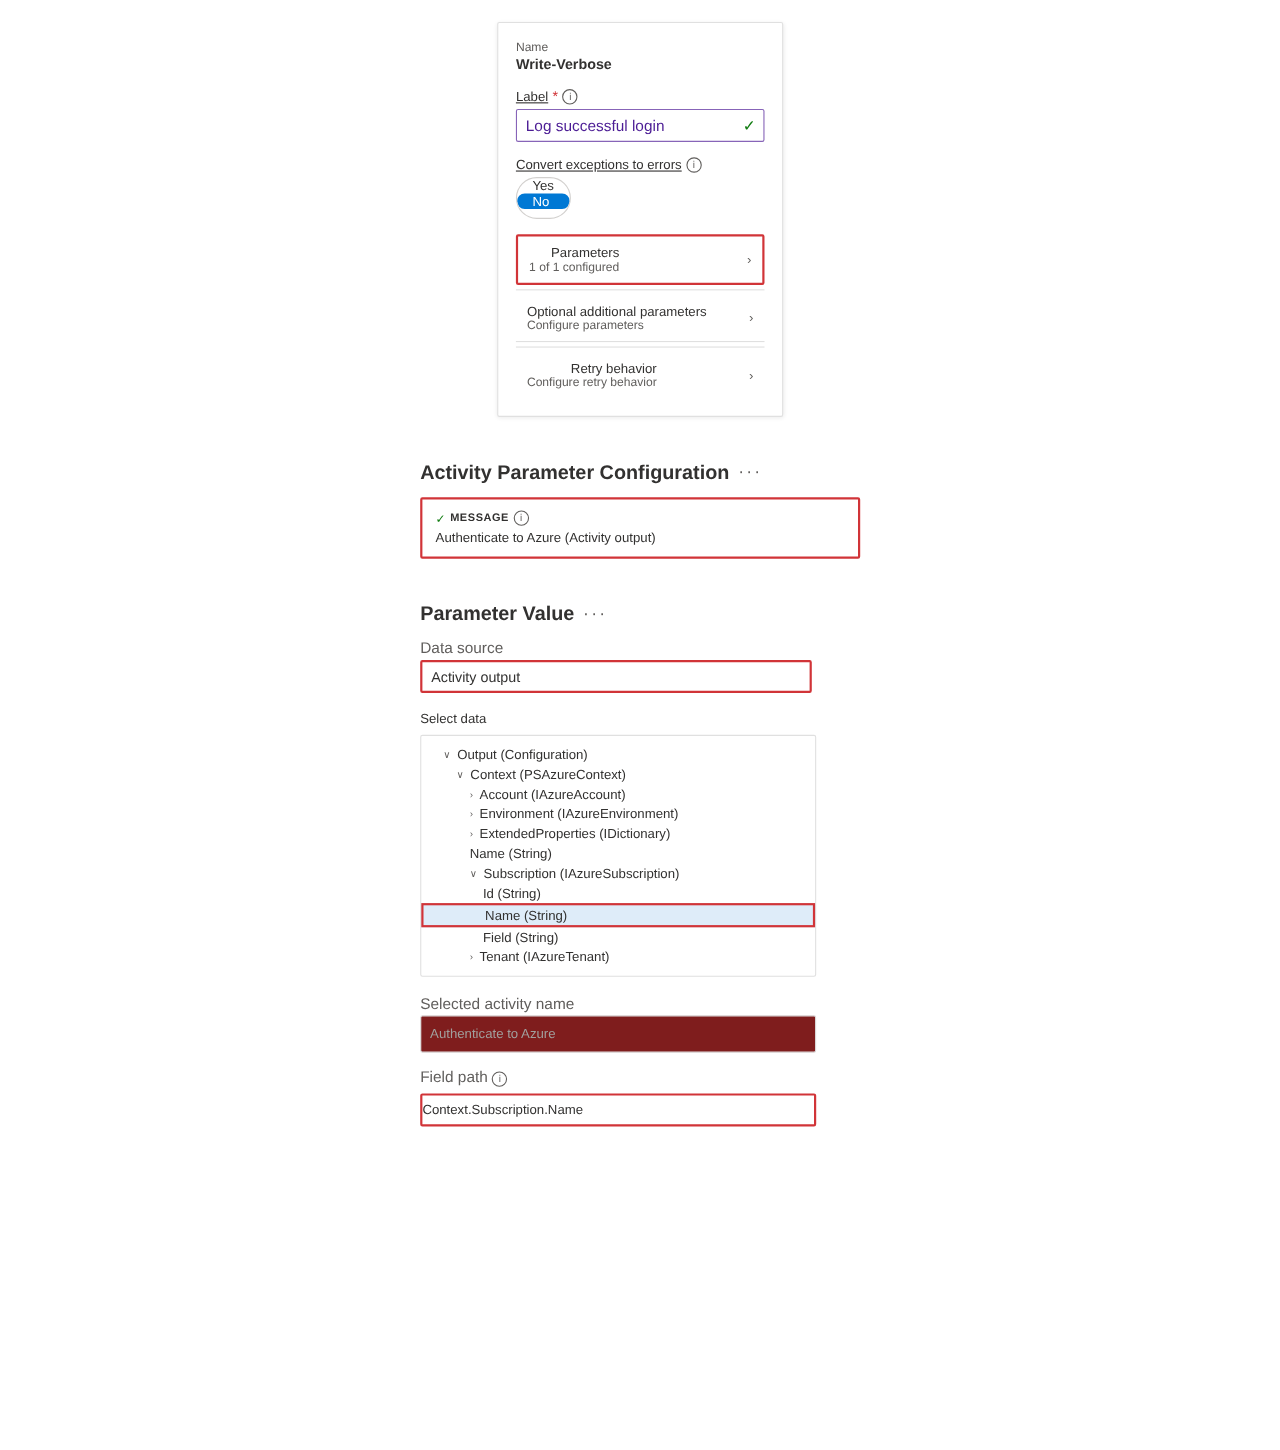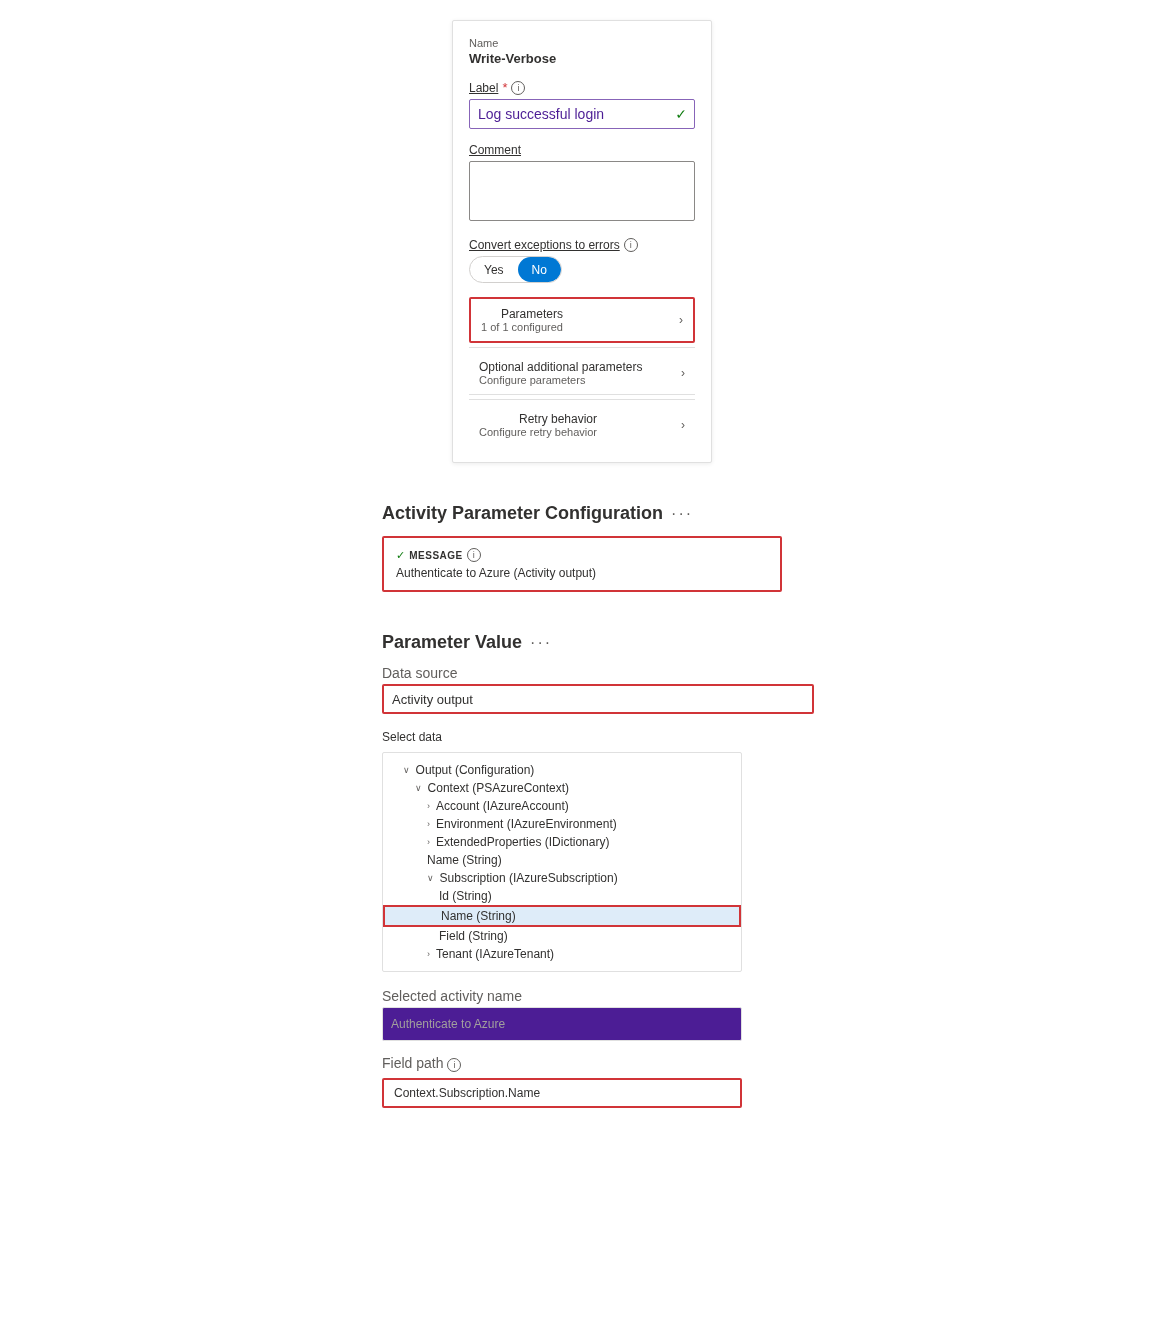--- a/index.html
+++ b/index.html
@@ -119,21 +119,22 @@
       outline: none;
     }
 
     .toggle-group {
       display: flex;
       gap: 0;
       border: 1px solid #d2d0ce;
       border-radius: 20px;
       overflow: hidden;
       width: fit-content;
-      height: 27px;
+      height: 38px;
+      flex-direction: column;
     }
 
     .toggle-btn {
       padding: 0 14px;
       font-size: 12px;
       border: none;
       background: transparent;
       cursor: pointer;
       color: #323130;
       display: flex;
@@ -265,21 +266,21 @@
       border: 2px solid #d13438;
       border-radius: 2px;
       background: #fff;
       height: 30px;
       padding: 0 8px;
       display: flex;
       align-items: center;
       font-size: 13px;
       color: #323130;
       margin-bottom: 16px;
-      width: 432px;
+      width: 356px;
     }
 
     .select-data-label {
       font-size: 12px;
       color: #323130;
       font-weight: 500;
       margin-bottom: 8px;
     }
 
     .tree-container {
@@ -327,32 +328,32 @@
     }
 
     .activity-name-field {
       width: 360px;
       height: 30px;
       border: 1px solid #e0e0e0;
       border-radius: 2px;
       padding: 16px 8px;
       font-size: 12px;
       color: #a19f9d;
-      background: #4c1d95;
+      background: #7f1d1d;
       margin-bottom: 14px;
       display: flex;
       align-items: center;
     }
 
     .field-path-box {
       border: 2px solid #d13438;
       border-radius: 2px;
       background: #fff;
       height: 30px;
-      padding: 0 10px;
+      padding: 0 0;
       display: flex;
       align-items: center;
       font-size: 12px;
       color: #323130;
       width: 360px;
     }
 
     .small-label {
       font-size: 14px;
       color: #605e5c;
@@ -377,26 +378,20 @@
         <span class="label-text">Label</span>
         <span class="required-star">*</span>
         <span class="info-icon">i</span>
       </div>
       <div class="input-field-with-check">
         <input class="input-field input-field-purple" type="text" value="Log successful login" style="">
         <span class="check-icon">✓</span>
       </div>
     </div>
 
-    <div class="field-group">
-      <div class="label-row">
-        <span class="label-text">Comment</span>
-      </div>
-      <textarea class="textarea-field" style=""></textarea>
-    </div>
 
     <div class="field-group">
       <div class="label-row">
         <span class="label-text">Convert exceptions to errors</span>
         <span class="info-icon">i</span>
       </div>
       <div class="toggle-group">
         <button class="toggle-btn">Yes</button>
         <button class="toggle-btn active">No</button>
       </div>

